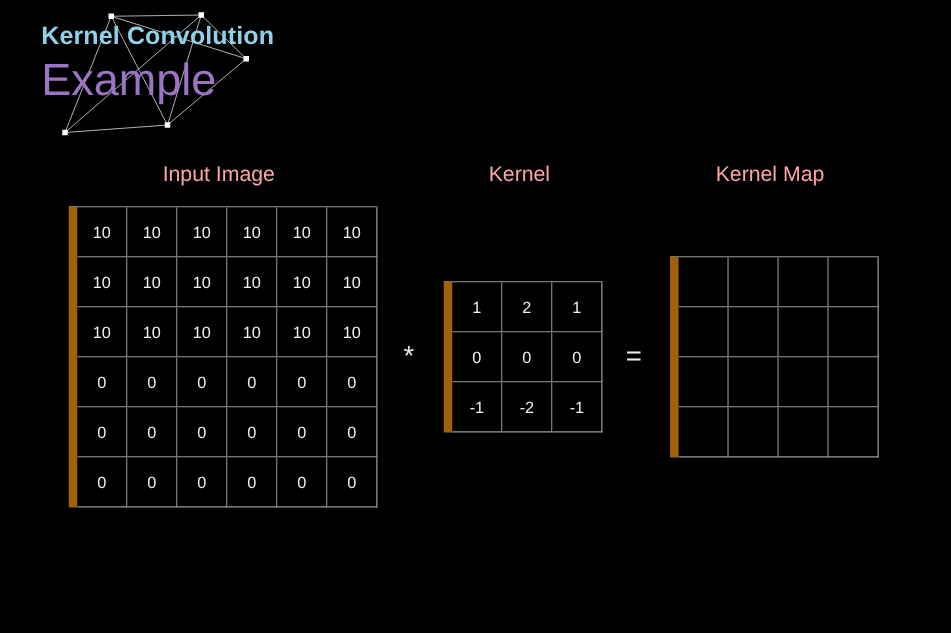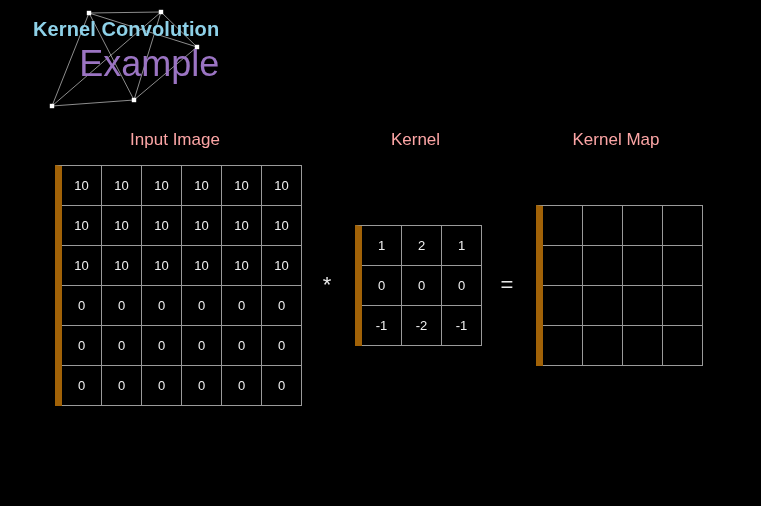--- a/index.html
+++ b/index.html
@@ -16,21 +16,20 @@
     background: #000000;
   }
 
   
   #title-block {
     position: absolute;
     left: 0;
     top: 0;
     width: 300px;
     height: 120px;
-    text-align: right;
   }
   #title-graphic {
     position: absolute;
     left: 0;
     top: 0;
     width: 300px;
     height: 120px;
     pointer-events: none;
   }
   #title-text {
@@ -47,21 +46,20 @@
     line-height: 26px;
     white-space: nowrap;
   }
   #title-line2 {
     font-size: 36px;
     font-weight: normal;
     color: #9b74c3;
     line-height: 42px;
     margin-top: 1px;
     white-space: nowrap;
-    margin-left: 24px;
   }
 
   
   .section-header {
     position: absolute;
     color: #fca5a5;
     font-size: 17px;
     font-weight: normal;
     text-align: center;
     white-space: nowrap;

